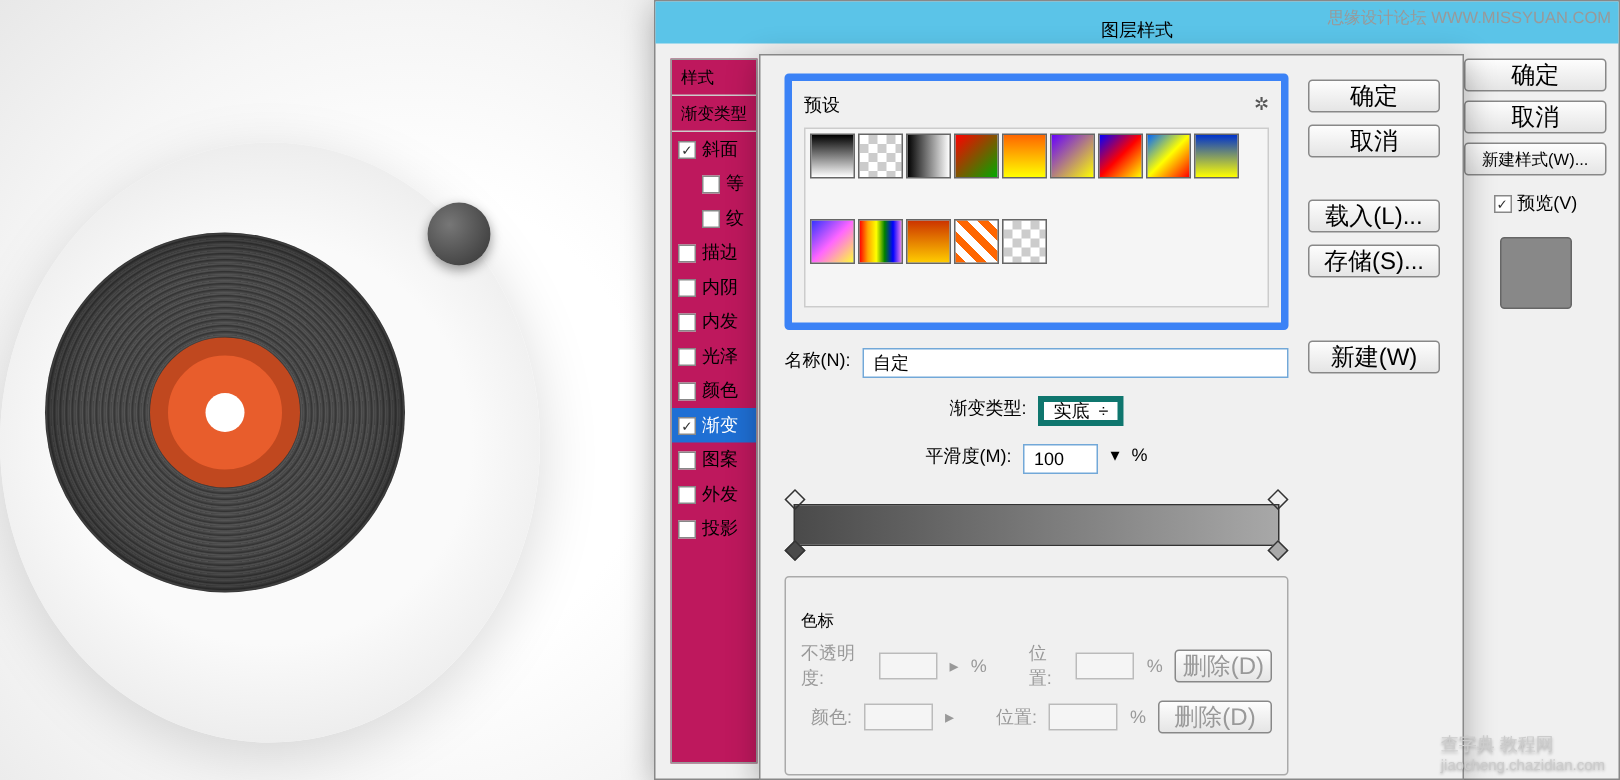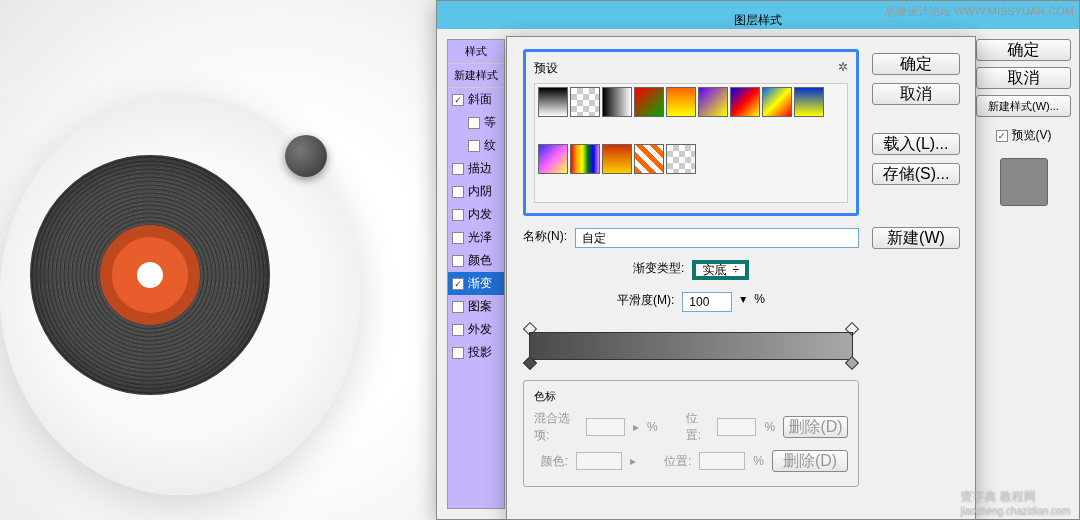--- a/index.html
+++ b/index.html
@@ -18,49 +18,49 @@
     .window { position: absolute; background: #f0f0f0; border: 1px solid #888; box-shadow: 0 4px 20px rgba(0,0,0,0.3); }
     .titlebar { background: #5bc4e8; height: 28px; display: flex; align-items: flex-end; justify-content: center; color: #000; font-size: 13px; position: relative; }
     .titlebar.win8 { justify-content: center; }
     .win-controls { position: absolute; right: 0; top: 0; display: flex; height: 22px; }
     .win-btn { width: 30px; height: 22px; display: flex; align-items: center; justify-content: center; font-size: 11px; cursor: pointer; }
     .win-btn.close { background: #c94b3f; color: #fff; width: 40px; }
     .win-btn.min, .win-btn.max { background: #5bc4e8; color: #444; }
     
     .layer-style { left: 436px; top: 0; width: 644px; height: 520px; z-index: 5; }
     .ls-body { display: flex; padding: 10px; gap: 8px; height: calc(100% - 28px); }
-    .ls-sidebar { width: 58px; background: #c4b5fd; border: 1px solid #999; overflow: hidden; text-align: center; }
+    .ls-sidebar { width: 58px; background: #be185d; border: 1px solid #999; overflow: hidden; }
     .ls-sidebar-header { padding: 4px 6px; border-bottom: 1px solid #ccc; font-size: 11px; }
     .ls-row { display: flex; align-items: center; padding: 3px 4px; gap: 4px; font-size: 11px; white-space: nowrap; }
     .ls-row.selected { background: #1f6fd4; color: #fff; }
     .ls-checkbox { width: 12px; height: 12px; border: 1px solid #888; background: #fff; display: inline-flex; align-items: center; justify-content: center; font-size: 9px; color: #333; }
     
     .ls-right { width: 95px; display: flex; flex-direction: column; gap: 6px; align-items: center; position: absolute; right: 8px; top: 38px; }
     .ps-button { width: 88px; height: 22px; background: linear-gradient(#fdfdfd, #e5e5e5); border: 1px solid #888; border-radius: 3px; display: flex; align-items: center; justify-content: center; cursor: pointer; font-size: 16px; }
     .ps-button.w90 { width: 95px; }
     .ps-button.w70 { width: 76px; text-align: center; }
     .preview-check { display: flex; align-items: center; gap: 4px; margin-top: 4px; }
     .preview-swatch { width: 48px; height: 48px; background: #888; border: 1px solid #666; border-radius: 3px; margin-top: 8px; }
     
     .grad-editor { left: 506px; top: 36px; width: 470px; height: 484px; z-index: 10; }
     .ge-body { padding: 12px 16px; display: flex; gap: 14px; height: calc(100% - 28px); }
     .ge-left { flex: 1; display: flex; flex-direction: column; gap: 12px; }
-    .ge-presets-frame { border: 3px solid #3b82f6; border-radius: 3px; padding: 8px 8px 10px; position: relative; }
+    .ge-presets-frame { border: 5px solid #3b82f6; border-radius: 3px; padding: 8px 8px 10px; position: relative; }
     .ge-presets-label { font-size: 11px; margin-bottom: 6px; display: flex; justify-content: space-between; }
     .preset-grid { display: flex; flex-wrap: wrap; gap: 0; background: #f5f5f5; border: 1px solid #ccc; padding: 2px; height: 120px; overflow-y: auto; }
     .preset { width: 30px; height: 30px; border: 1px solid #666; margin: 1px; }
     .row { display: flex; align-items: flex-start; gap: 8px; }
     .label { font-size: 12px; }
     .input { border: 1px solid #72a8d8; background: #fff; height: 20px; padding: 0 6px; flex: 1; font-size: 12px; display: flex; align-items: center; }
     .input.small { width: 50px; flex: none; }
     .select { border: 4px solid #0f766e; background: #fff; height: 20px; padding: 0 6px; display: flex; align-items: center; gap: 6px; }
     .grad-bar-wrap { position: relative; margin: 8px 0; padding: 0 6px; }
     .grad-bar { height: 28px; background: linear-gradient(90deg, #4a4a4a, #a8a8a8); border: 1px solid #333; }
     .stop-diamond { position: absolute; width: 10px; height: 10px; border: 1px solid #333; transform: rotate(45deg); }
-    .sebiao-frame { border: 1px solid #aaa; border-radius: 3px; padding: 8px 10px; }
+    .sebiao-frame { border: 1px solid #aaa; border-radius: 3px; padding: 21px 10px; }
     .sebiao-row { display: flex; align-items: center; gap: 8px; margin: 6px 0; color: #999; font-size: 11px; justify-content: flex-end; }
     .disabled-input { border: 1px solid #bbb; background: #f5f5f5; width: 46px; height: 18px; }
     .ge-right { width: 86px; display: flex; flex-direction: column; gap: 8px; align-items: center; padding-top: 4px; }
     .gear { font-size: 12px; color: #555; cursor: pointer; }
     .checker { background: repeating-conic-gradient(#ccc 0 25%, #fff 0 50%) 0 0/12px 12px; }
   </style>
 </head>
 <body>
 
 <div class="bg-image">
@@ -80,21 +80,21 @@
   <div style="font-size:10px">jiaocheng.chazidian.com</div>
 </div>
 
 <div class="window layer-style">
   <div class="titlebar">
     <span>图层样式</span>
   </div>
   <div class="ls-body">
     <div class="ls-sidebar">
       <div class="ls-sidebar-header">样式</div>
-      <div class="ls-sidebar-header">新建样式</div>
+      <div class="ls-sidebar-header">渐变类型</div>
       <div class="ls-row">
           <span class="ls-checkbox">✓</span>
           <span>斜面</span>
         </div>
       <div class="ls-row" style="padding-left:20px">
           <span class="ls-checkbox"></span>
           <span>等</span>
         </div>
       <div class="ls-row" style="padding-left:20px">
           <span class="ls-checkbox"></span>
@@ -195,21 +195,21 @@
       <div class="grad-bar-wrap">
         <div class="stop-diamond" style="left:2px;top:-8px"></div>
         <div class="stop-diamond" style="right:2px;top:-8px"></div>
         <div class="grad-bar"></div>
         <div class="stop-diamond" style="left:2px;bottom:-8px;background:#4a4a4a"></div>
         <div class="stop-diamond" style="right:2px;bottom:-8px;background:#a8a8a8"></div>
       </div>
       <div class="sebiao-frame">
         <div style="font-size:11px;margin-bottom:4px">色标</div>
         <div class="sebiao-row">
-          <span>混合选项:</span>
+          <span>不透明度:</span>
           <div class="disabled-input"></div>
           <span>▸</span>
             <span>%</span>
           <span style="margin-left:20px">位置:</span>
           <div class="disabled-input"></div>
           <span>%</span>
           <div class="ps-button w70" style="color:#999">删除(D)</div>
         </div>
         <div class="sebiao-row">
           <span>颜色:</span>

